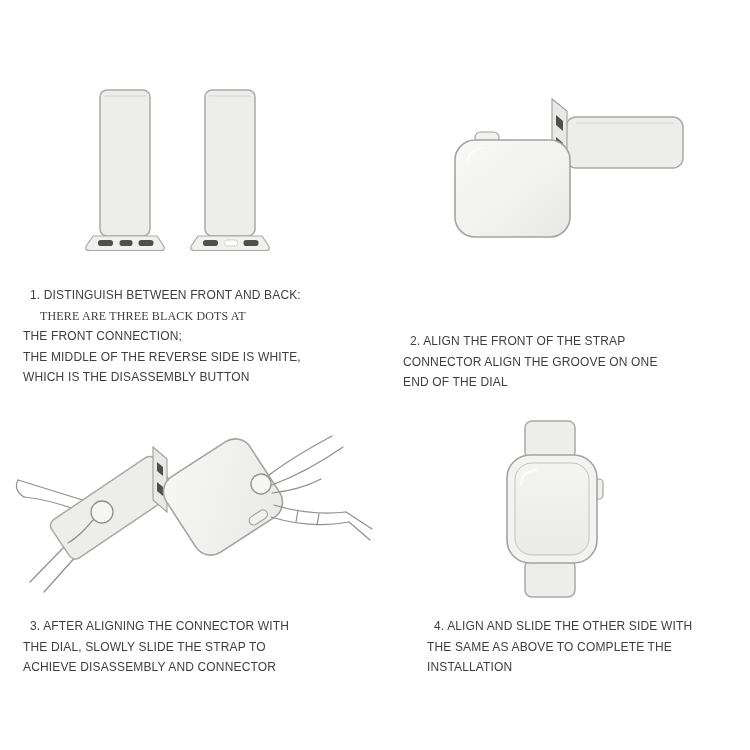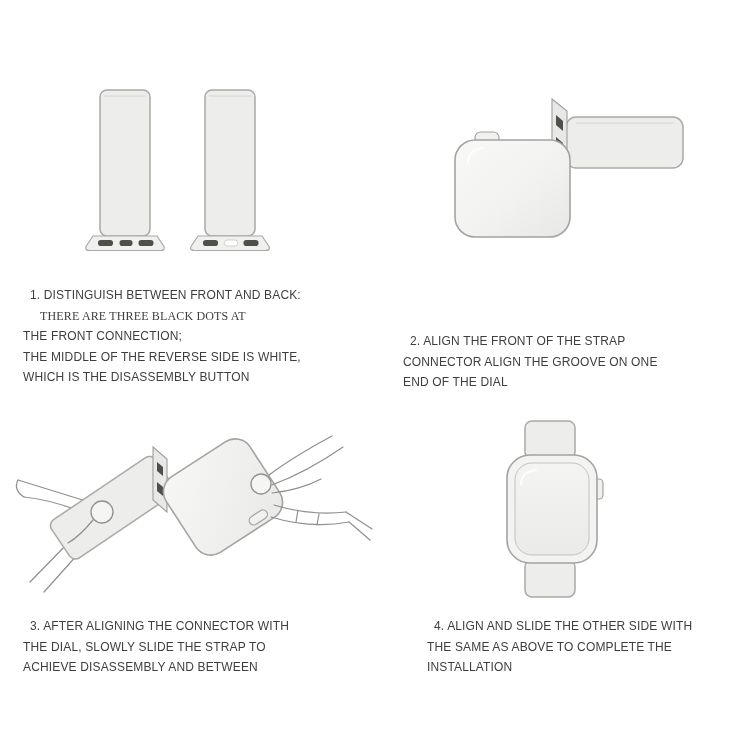--- a/index.html
+++ b/index.html
@@ -155,21 +155,21 @@
 
   <div class="caption" style="left:403px; top:285px; width:335px;margin-top:46px;">
     <p class="cap-line ind-1">2. ALIGN THE FRONT OF THE STRAP</p>
     <p class="cap-line">CONNECTOR ALIGN THE GROOVE ON ONE</p>
     <p class="cap-line">END OF THE DIAL</p>
   </div>
 
   <div class="caption" style="left:23px; top:616px; width:370px;">
     <p class="cap-line ind-1">3. AFTER ALIGNING THE CONNECTOR WITH</p>
     <p class="cap-line">THE DIAL, SLOWLY SLIDE THE STRAP TO</p>
-    <p class="cap-line">ACHIEVE DISASSEMBLY AND BETWEEN</p>
+    <p class="cap-line">ACHIEVE DISASSEMBLY AND CONNECTOR</p>
   </div>
 
   <div class="caption" style="left:403px; top:616px; width:335px;margin-left:24px;">
     <p class="cap-line ind-1">4. ALIGN AND SLIDE THE OTHER SIDE WITH</p>
     <p class="cap-line">THE SAME AS ABOVE TO COMPLETE THE</p>
     <p class="cap-line">INSTALLATION</p>
   </div>
 
 </div>
 

